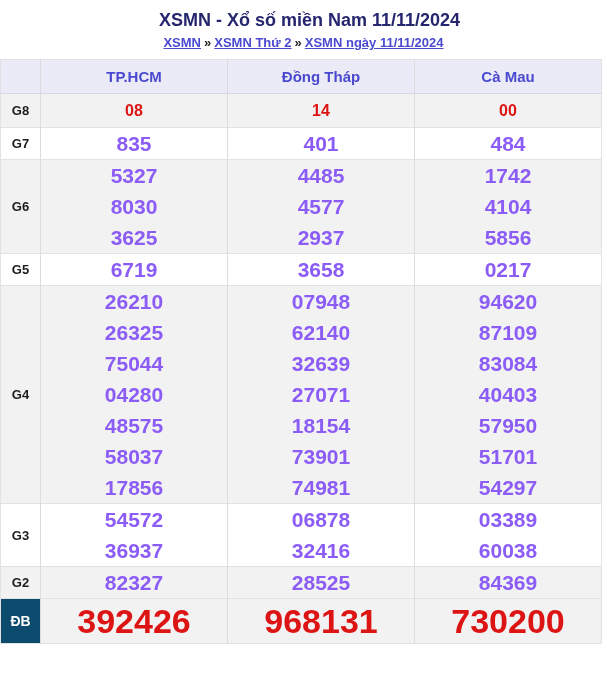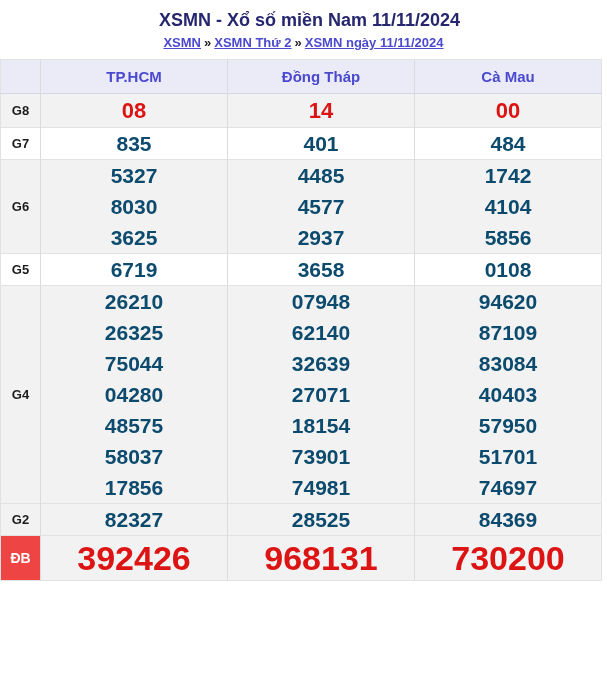--- a/index.html
+++ b/index.html
@@ -65,38 +65,38 @@
   td.label-cell{
     font-size:13px;
     font-weight:bold;
     color:#1c1c1c;
   }
   .num{
     height:31px;
     line-height:31px;
     font-size:21px;
     font-weight:bold;
-    color:#0c4a6e;
+    color:#8b5cf6;
     white-space:nowrap;
   }
   tr.redrow .num{
     color:#dd1414;
-    font-size:22px;
+    font-size:16px;
     height:33px;
     line-height:33px;
   }
   tr.jackpot{background:#f5f5f5;}
   tr.jackpot .num{
     color:#dd1414;
     font-size:34px;
     height:44px;
     line-height:44px;
   }
   tr.jackpot td.label-cell{
-    background:#ef4444;
+    background:#0c4a6e;
     color:#ffffff;
     font-size:14px;
   }
 </style>
 </head>
 <body>
 
 <h1 class="page-title">XSMN - Xổ số miền Nam 11/11/2024</h1>
 
 <div class="breadcrumb"><a href="#">XSMN</a><span class="sep">»</span><a href="#">XSMN Thứ 2</a><span class="sep">»</span><a href="#">XSMN ngày 11/11/2024</a></div>
@@ -161,21 +161,21 @@
       </tr>
       <tr class="">
         <td class="label-cell">G5</td>
         <td>
           <div class="num">6719</div>
         </td>
         <td>
           <div class="num">3658</div>
         </td>
         <td>
-          <div class="num">0108</div>
+          <div class="num">0217</div>
         </td>
       </tr>
       <tr class="stripe">
         <td class="label-cell">G4</td>
         <td>
           <div class="num">26210</div>
           <div class="num">26325</div>
           <div class="num">75044</div>
           <div class="num">04280</div>
           <div class="num">48575</div>
@@ -191,21 +191,36 @@
           <div class="num">73901</div>
           <div class="num">74981</div>
         </td>
         <td>
           <div class="num">94620</div>
           <div class="num">87109</div>
           <div class="num">83084</div>
           <div class="num">40403</div>
           <div class="num">57950</div>
           <div class="num">51701</div>
-          <div class="num">74697</div>
+          <div class="num">54297</div>
+        </td>
+      </tr>
+      <tr class="">
+        <td class="label-cell">G3</td>
+        <td>
+          <div class="num">54572</div>
+          <div class="num">36937</div>
+        </td>
+        <td>
+          <div class="num">06878</div>
+          <div class="num">32416</div>
+        </td>
+        <td>
+          <div class="num">03389</div>
+          <div class="num">60038</div>
         </td>
       </tr>
       <tr class="stripe">
         <td class="label-cell">G2</td>
         <td>
           <div class="num">82327</div>
         </td>
         <td>
           <div class="num">28525</div>
         </td>

